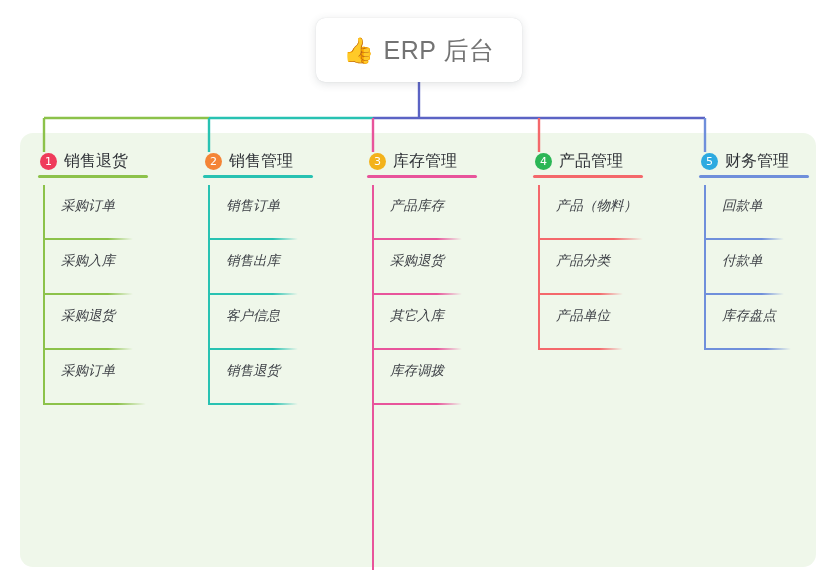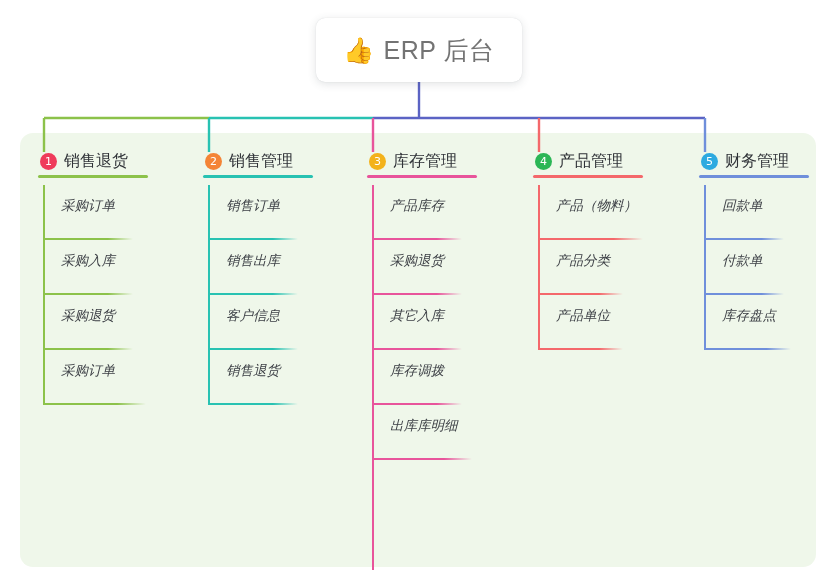--- a/index.html
+++ b/index.html
@@ -151,24 +151,20 @@
             <div class="item-rule" style="width: 90px; background: linear-gradient(to right, rgb(232, 84, 155) 0%, rgb(232, 84, 155) 72%, rgba(255, 255, 255, 0) 100%);"></div>
           </div>
           <div class="item">
             <span class="item-label">其它入库</span>
             <div class="item-rule" style="width: 90px; background: linear-gradient(to right, rgb(232, 84, 155) 0%, rgb(232, 84, 155) 72%, rgba(255, 255, 255, 0) 100%);"></div>
           </div>
           <div class="item">
             <span class="item-label">库存调拨</span>
             <div class="item-rule" style="width: 90px; background: linear-gradient(to right, rgb(232, 84, 155) 0%, rgb(232, 84, 155) 72%, rgba(255, 255, 255, 0) 100%);"></div>
           </div>
-          <div class="item">
-            <span class="item-label">出库库明细</span>
-            <div class="item-rule" style="width: 100px; background: linear-gradient(to right, rgb(232, 84, 155) 0%, rgb(232, 84, 155) 72%, rgba(255, 255, 255, 0) 100%);"></div>
-          </div>
         </div>
       </div>
       <div class="col" style="left: 533px;">
         <div class="col-head">
           <span class="badge" style="background: rgb(43, 182, 86);">4</span>
           <span class="head-label">产品管理</span>
           <div class="head-rule" style="width: 110px; background: rgb(244, 104, 107);"></div>
         </div>
         <div class="items">
           <div class="spine" style="background: rgb(244, 104, 107); height: 165px;"></div>

